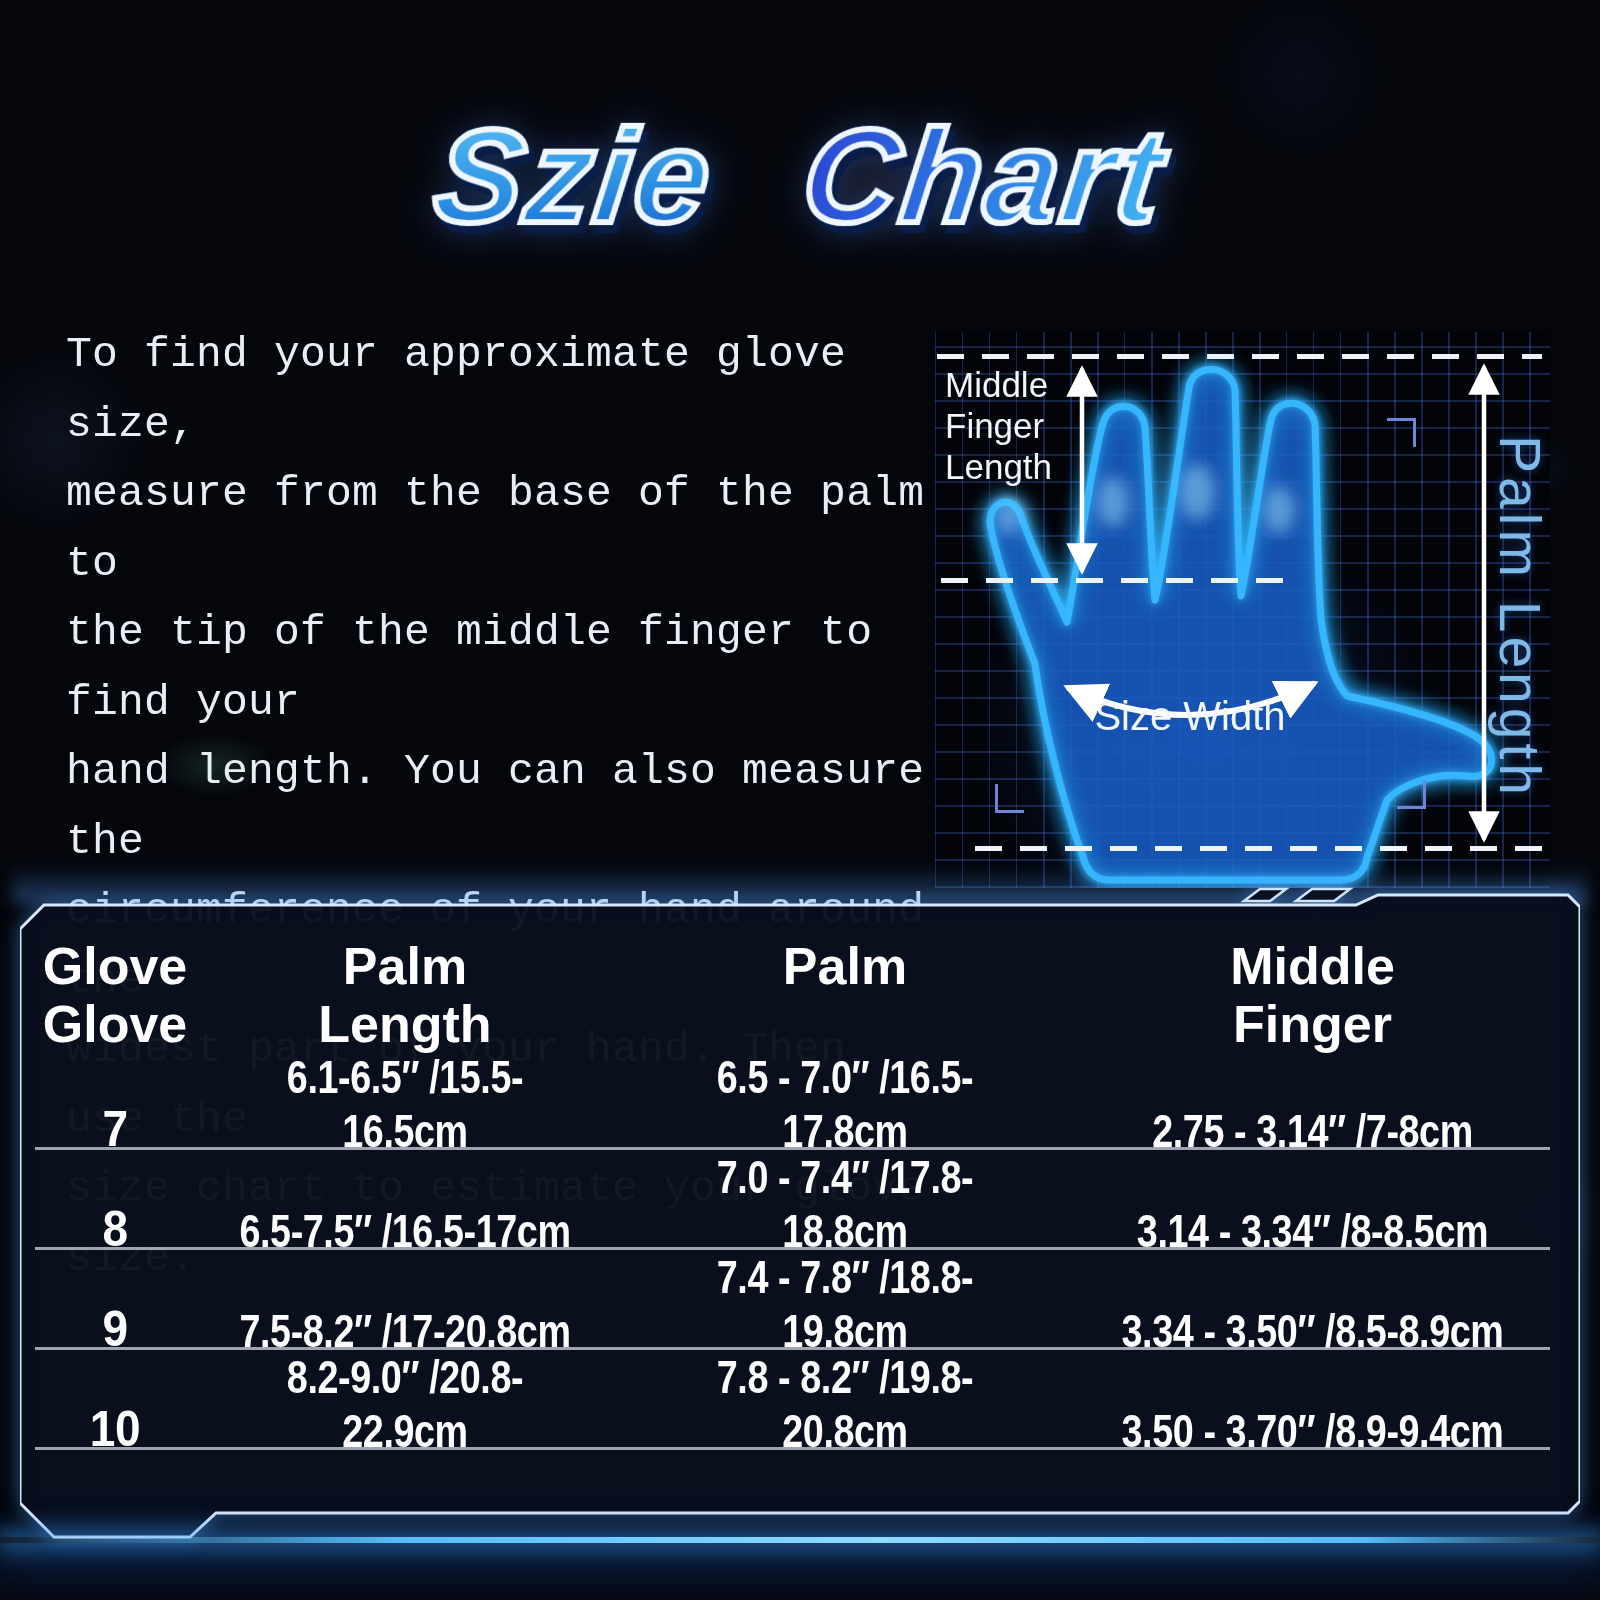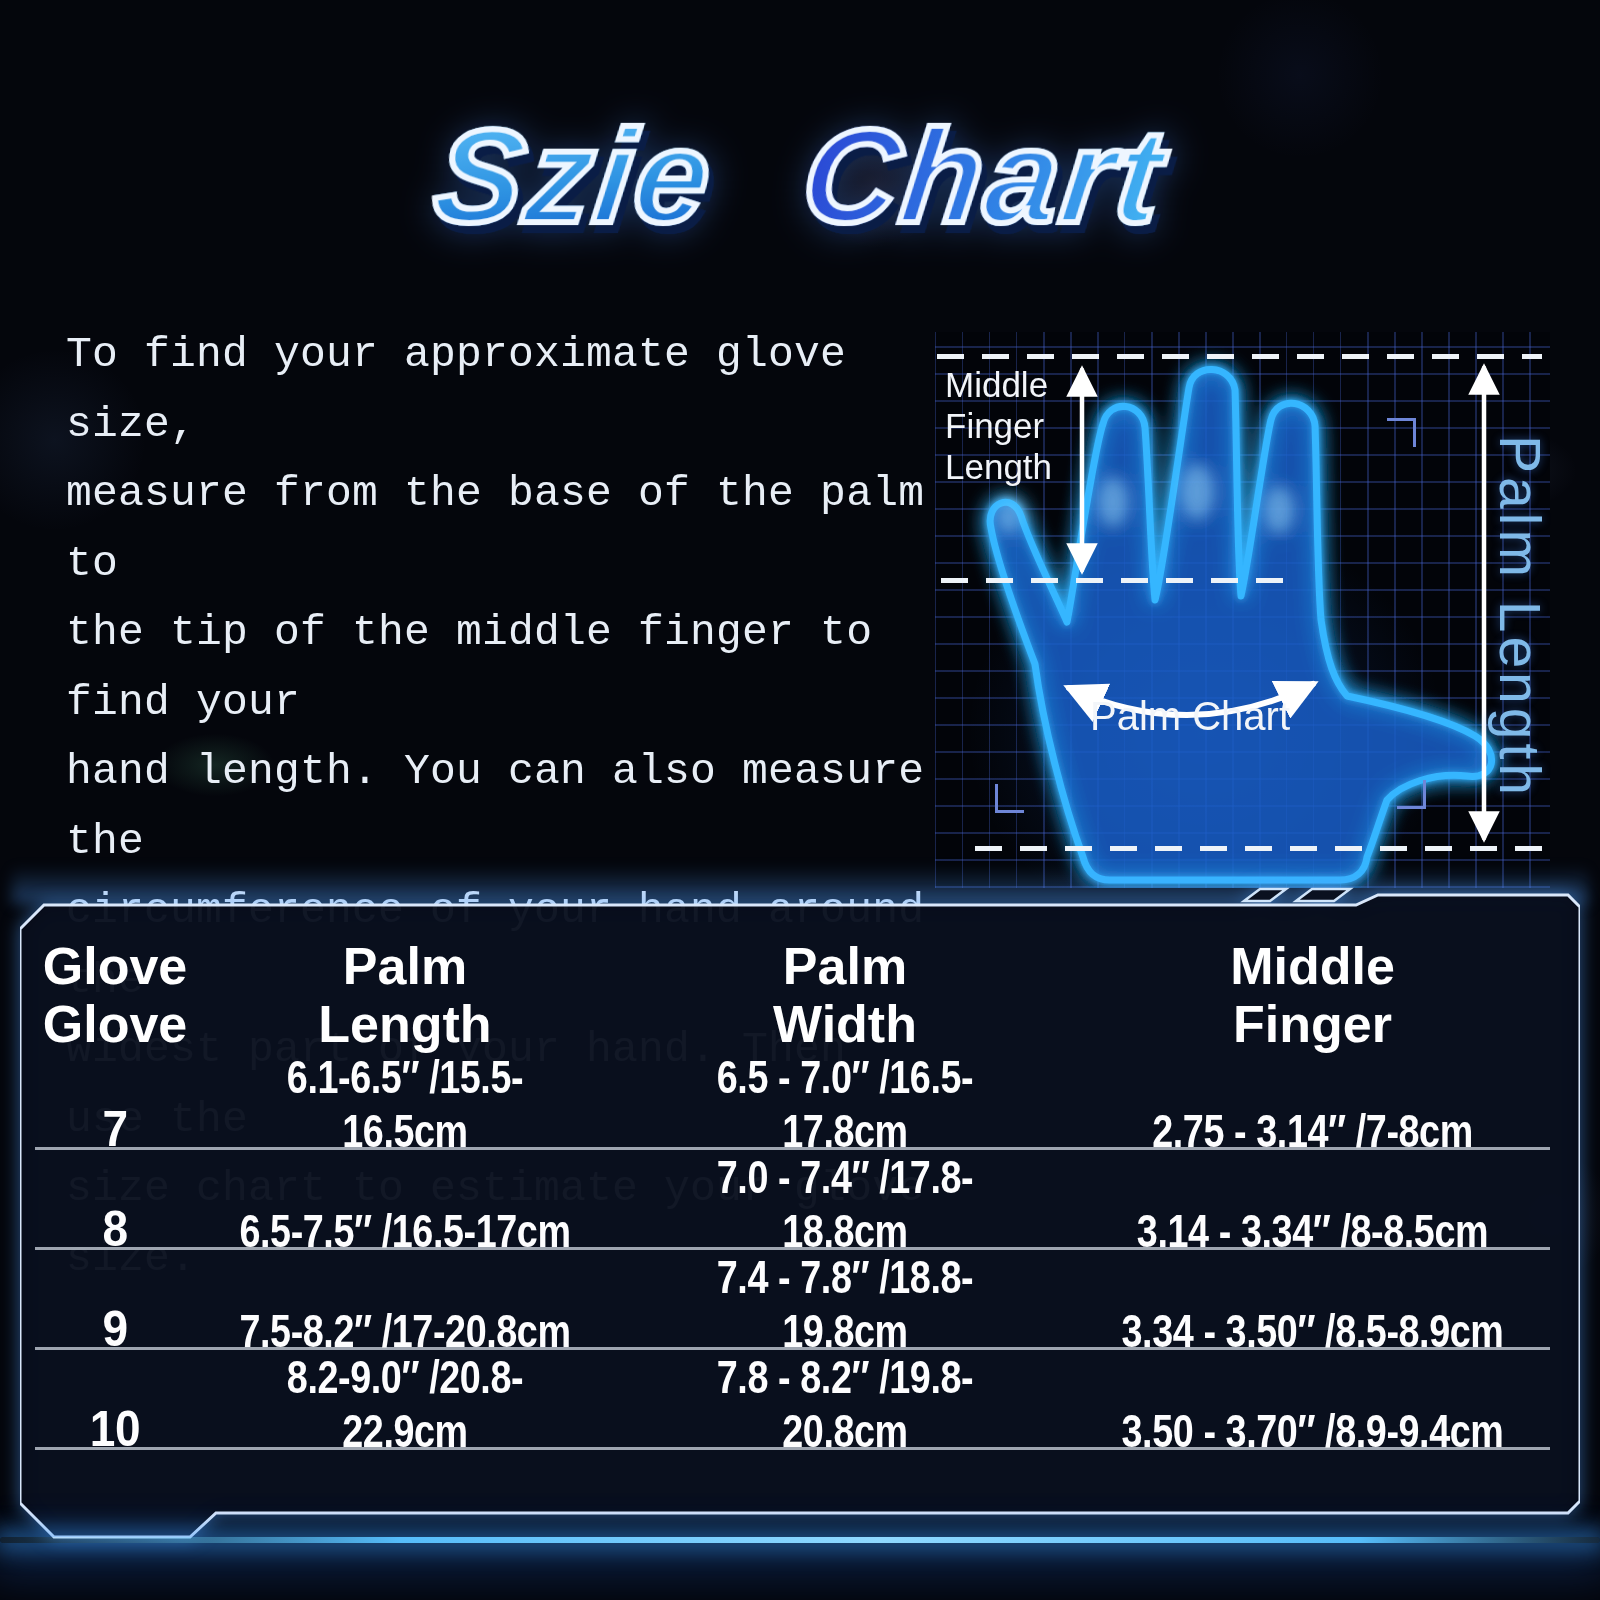--- a/index.html
+++ b/index.html
@@ -170,21 +170,21 @@
       </g>
     </svg>
 
     <div class="dash dash-top"></div>
     <div class="dash dash-mid"></div>
     <div class="dash dash-bottom"></div>
 
     <div class="fig-label mfl">Middle
 Finger
 Length</div>
-    <div class="fig-label pw">Palm Chart</div>
+    <div class="fig-label pw">Size Width</div>
     <div class="pl">Palm Length</div>
 
     <div class="bracket br-tr"></div>
     <div class="bracket br-bl"></div>
     <div class="bracket br-br"></div>
   </figure>
 
   <div class="glow-band"></div>
 
   <section class="panel">
@@ -201,21 +201,20 @@
       <div class="th">
         <div>Glove</div>
           <div>Glove</div>
       </div>
       <div class="th">
         <div>Palm</div>
           <div>Length</div>
       </div>
       <div class="th">
         <div>Palm</div>
-          <div>Width</div>
       </div>
       <div class="th">
         <div>Middle</div>
           <div>Finger</div>
       </div>
     </div>
 
     <div class="tbody">
       <div class="tr">
         <div class="td td-size">7</div>

